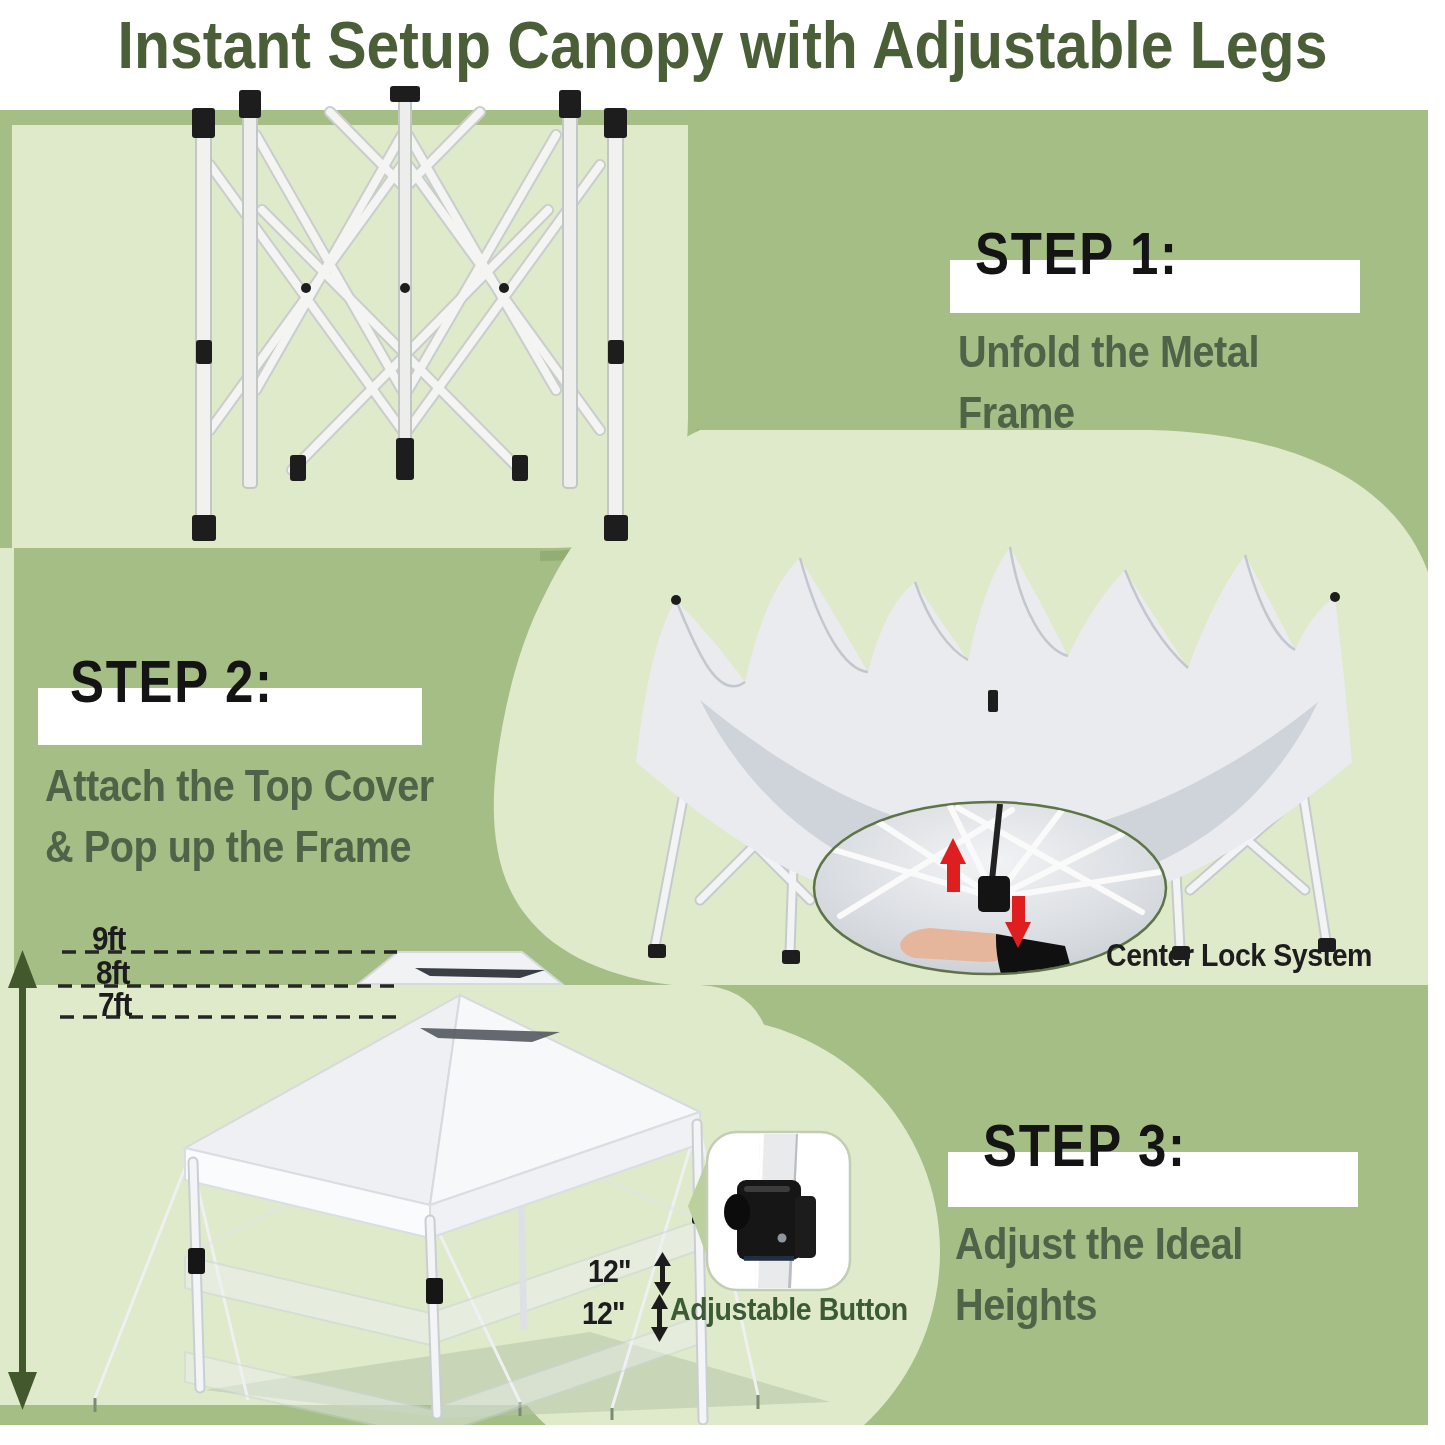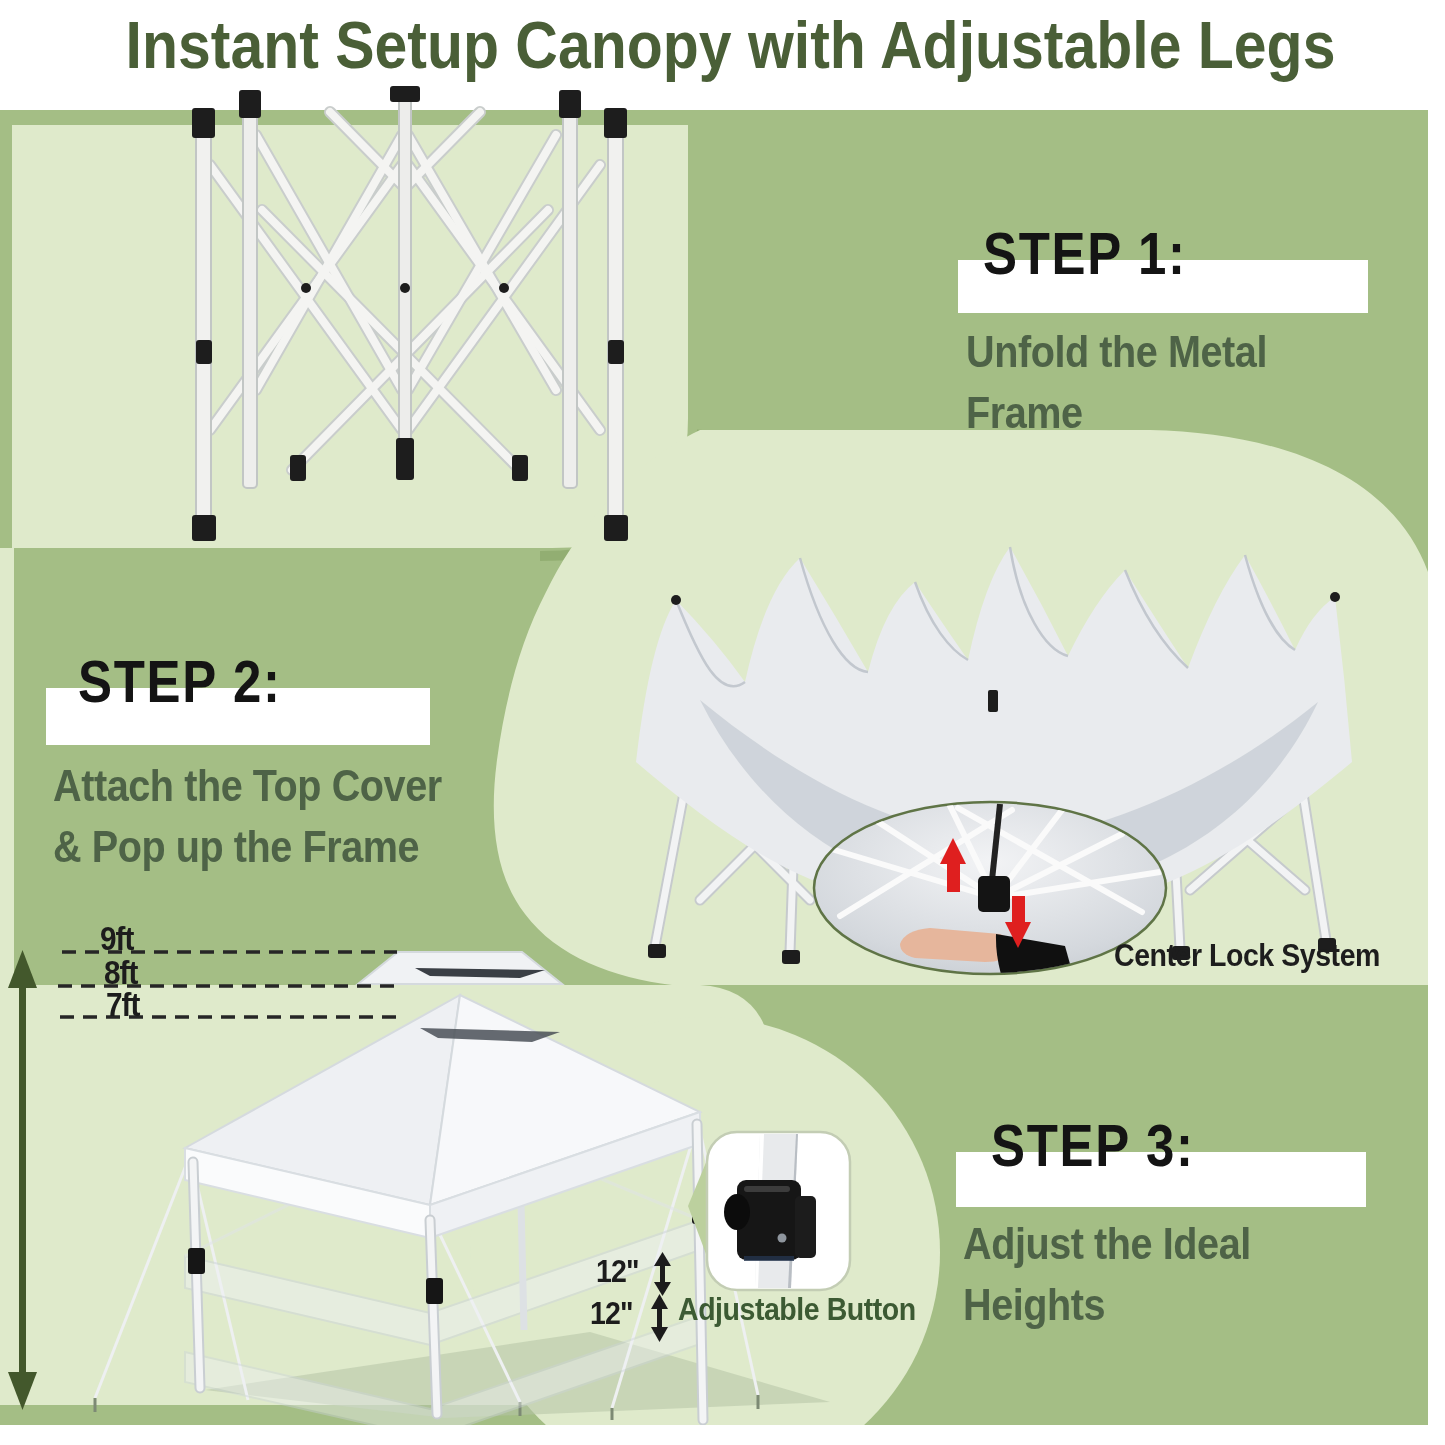--- a/index.html
+++ b/index.html
@@ -2,21 +2,21 @@
 <html><head>
 <meta charset="utf-8">
 <style>
   html,body{margin:0;padding:0;background:#fff;}
   .canvas{
     position:relative;width:1445px;height:1445px;overflow:hidden;
     background:#ffffff;font-family:"Liberation Sans",sans-serif;
     -webkit-font-smoothing:antialiased;
   }
   .bg-svg{position:absolute;left:0;top:0;width:1445px;height:1445px;}
-  .layer{position:absolute;left:8px;top:0;width:1215px;height:1445px;pointer-events:none;border-radius:30px;}
+  .layer{position:absolute;left:0;top:0;width:1215px;height:1445px;pointer-events:none;border-radius:30px;}
   .page-title{
     position:absolute;left:0;top:6px;width:1445px;text-align:center;
     font-size:67px;font-weight:700;letter-spacing:0px;
     transform:scaleX(.88);transform-origin:50% 50%;white-space:nowrap;
   }
   .band{position:absolute;background:#fff;}
   .step-heading{
     position:absolute;font-size:60px;font-weight:700;color:#141414;
     letter-spacing:2px;line-height:1;white-space:nowrap;
     transform:scaleX(.85);transform-origin:0 50%;

